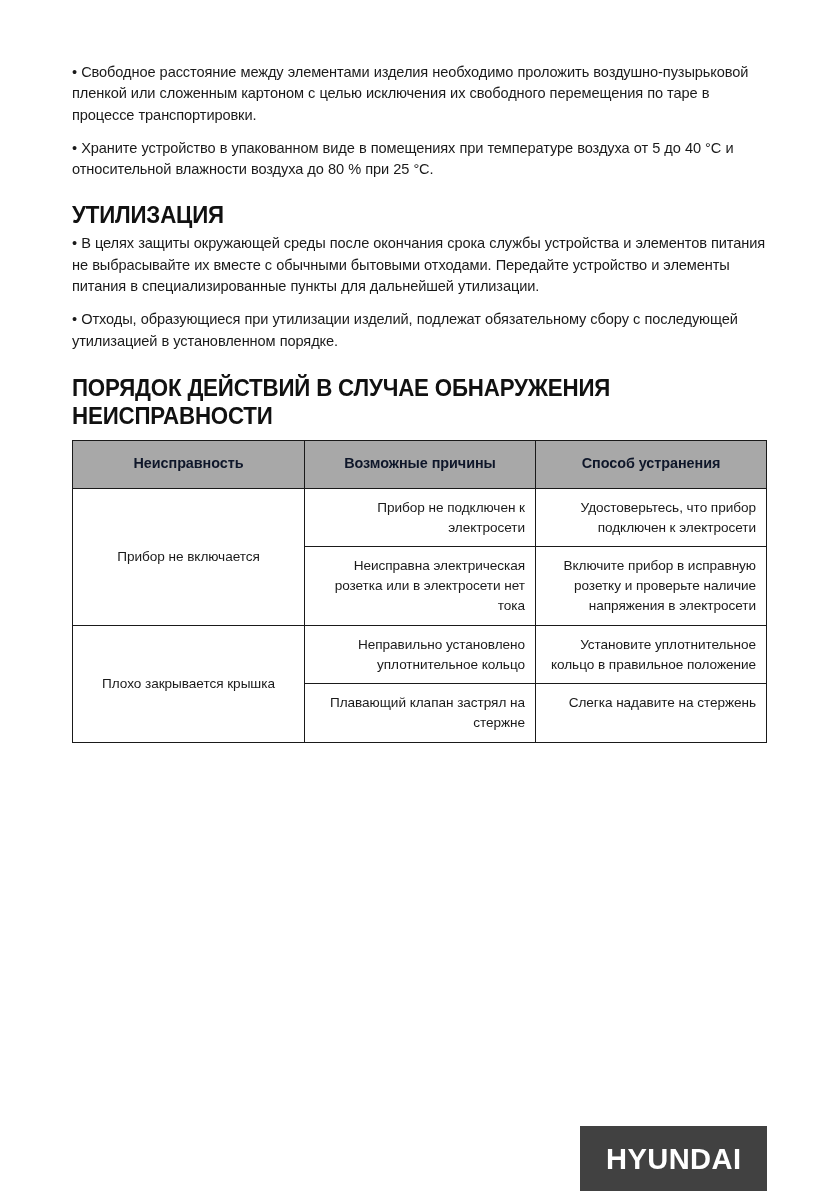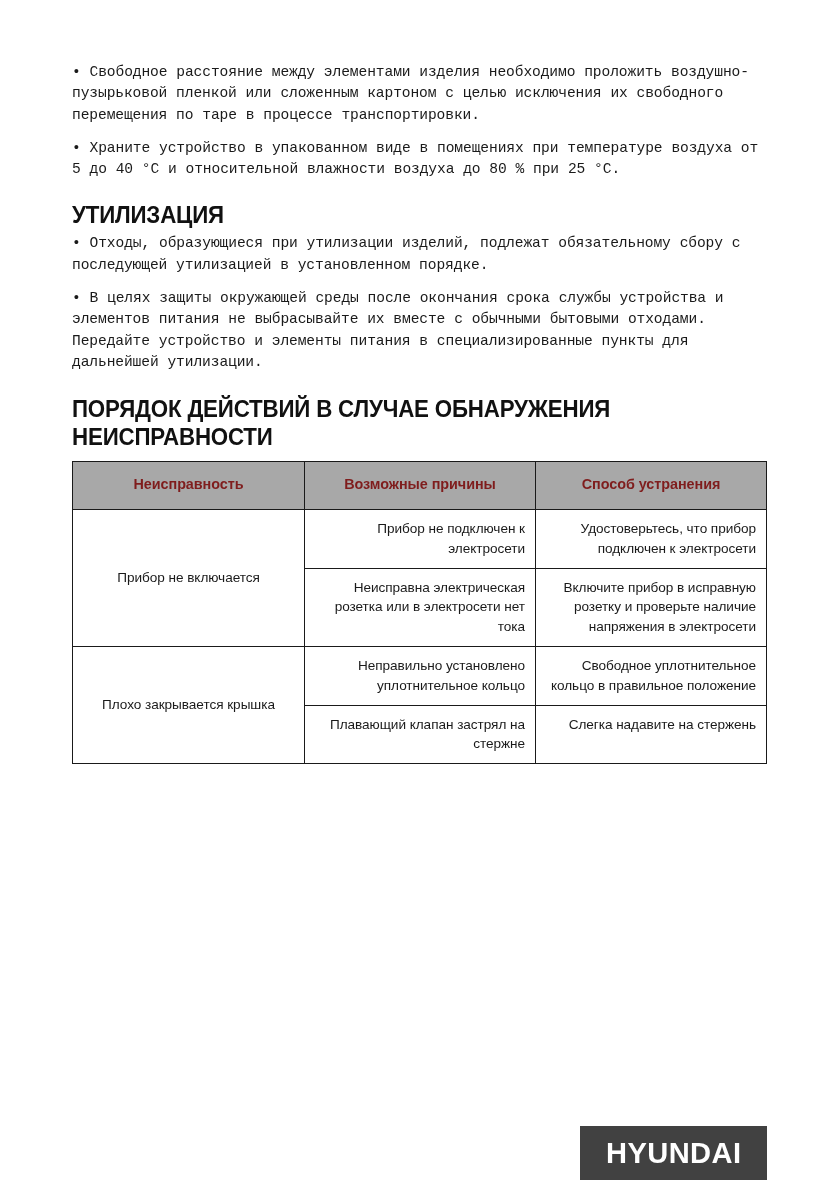--- a/index.html
+++ b/index.html
@@ -34,21 +34,20 @@
 
   
   .para {
     font-size: 14.6px;
     line-height: 21.3px;
     letter-spacing: -0.1px;
     margin: 0;
     color: #1a1a1a;
     text-align: left;
     word-spacing: 0.2px;
-    font-family: Liberation Mono, monospace;
   }
   .para + .para {
     margin-top: 12px;
   }
   .bullet-block {
     margin: 0;
   }
 
   
   .heading {
@@ -94,36 +93,36 @@
     color: #1a1a1a;
     text-align: right;
   }
   .trouble-table thead th {
     background: #a8a8a8;
     text-align: center;
     font-weight: bold;
     font-size: 14.4px;
     vertical-align: middle;
     padding: 13px 6px 14px 6px;
-    color: #7f1d1d;
+    color: #0f172a;
   }
   td.problem-cell {
     text-align: center;
     vertical-align: middle;
     padding-left: 8px;
     padding-right: 8px;
   }
 
   
   .logo-block {
     position: absolute;
     left: 580px;
     top: 1126px;
     width: 187px;
-    height: 54px;
+    height: 65px;
     background: #414141;
     display: flex;
     align-items: center;
     justify-content: center;
   }
   .logo-text {
     color: #ffffff;
     font-family: "Liberation Sans", "DejaVu Sans", sans-serif;
     font-weight: bold;
     font-size: 30px;
@@ -140,22 +139,22 @@
   <div class="content">
 
     <div class="bullet-block">
       <p class="para">• Свободное расстояние между элементами изделия необходимо проложить воздушно-пузырьковой пленкой или сложенным картоном с целью исключения их свободного перемещения по таре в процессе транспортировки.</p>
       <p class="para">• Храните устройство в упакованном виде в помещениях при температуре воздуха от 5 до 40 °C и относительной влажности воздуха до 80 % при 25 °C.</p>
     </div>
 
     <h2 class="heading heading-1">УТИЛИЗАЦИЯ</h2>
 
     <div class="bullet-block">
+      <p class="para">• В целях защиты окружающей среды после окончания срока службы устройства и элементов питания не выбрасывайте их вместе с обычными бытовыми отходами. Передайте устройство и элементы питания в специализированные пункты для дальнейшей утилизации.</p>
       <p class="para">• Отходы, образующиеся при утилизации изделий, подлежат обязательному сбору с последующей утилизацией в установленном порядке.</p>
-      <p class="para">• В целях защиты окружающей среды после окончания срока службы устройства и элементов питания не выбрасывайте их вместе с обычными бытовыми отходами. Передайте устройство и элементы питания в специализированные пункты для дальнейшей утилизации.</p>
     </div>
 
     <h2 class="heading heading-2">ПОРЯДОК ДЕЙСТВИЙ В СЛУЧАЕ ОБНАРУЖЕНИЯ
 НЕИСПРАВНОСТИ</h2>
 
     <table class="trouble-table">
       <colgroup>
         <col class="c1">
           <col class="c2">
           <col class="c3">
@@ -173,21 +172,21 @@
           <td>Прибор не подключен к электросети</td>
           <td>Удостоверьтесь, что прибор подключен к электросети</td>
         </tr>
         <tr>
           <td>Неисправна электрическая розетка или в электросети нет тока</td>
           <td>Включите прибор в исправную розетку и проверьте наличие напряжения в электросети</td>
         </tr>
         <tr>
           <td class="problem-cell" rowspan="2">Плохо закрывается крышка</td>
           <td>Неправильно установлено уплотнительное кольцо</td>
-          <td>Свободное уплотнительное кольцо в правильное положение</td>
+          <td>Установите уплотнительное кольцо в правильное положение</td>
         </tr>
         <tr>
           <td>Плавающий клапан застрял на стержне</td>
           <td>Слегка надавите на стержень</td>
         </tr>
       </tbody>
     </table>
 
   </div>
 

